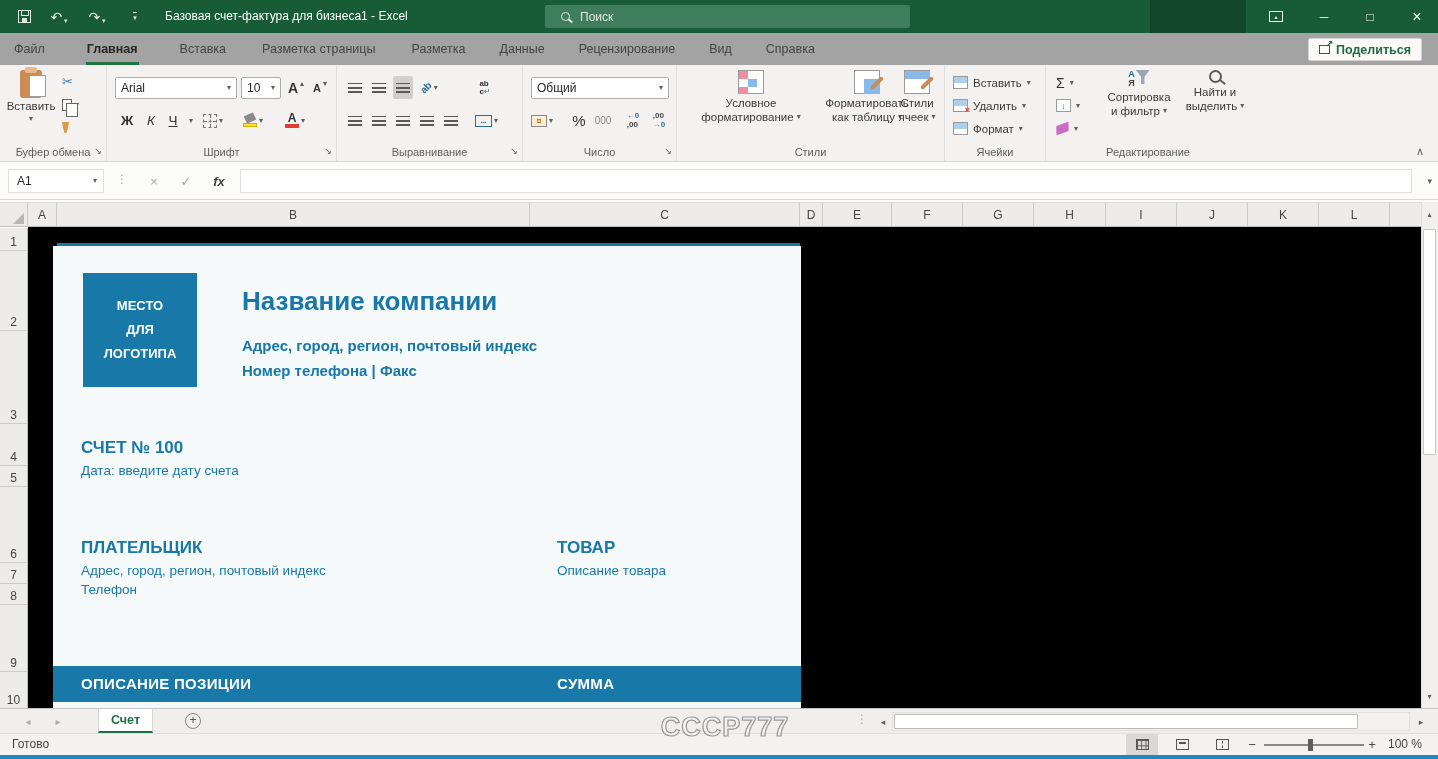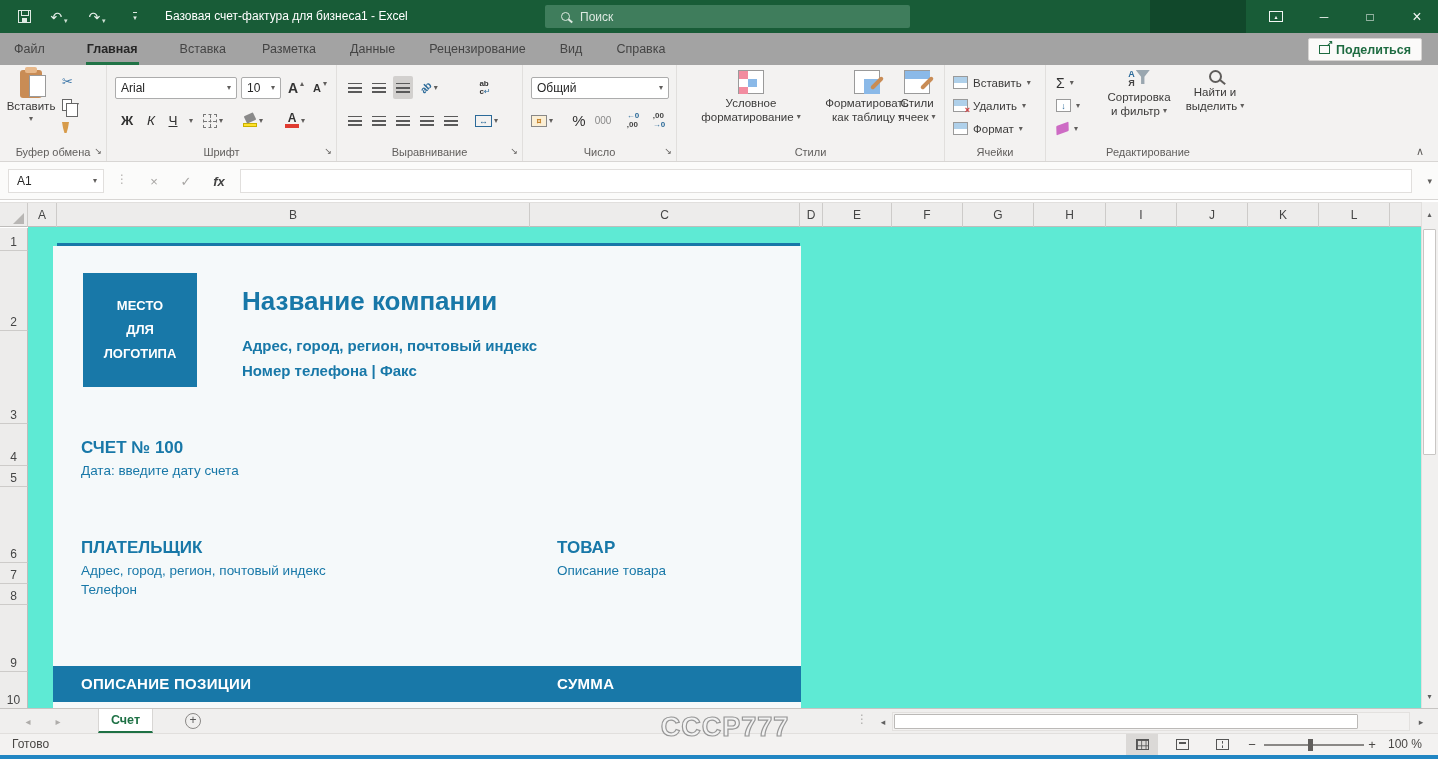--- a/index.html
+++ b/index.html
@@ -99,21 +99,21 @@
   .finput{position:absolute;left:240px;right:26px;top:7px;height:24px;background:#fff;border:1px solid #E1DFDD;cursor:text}
   .fchv{position:absolute;right:6px;top:14px;font-size:9px;color:#605E5C;cursor:pointer}
 
   
   .grid{position:relative;height:508px;background:#fff;overflow:hidden}
   .colhead{position:absolute;left:0;right:0;top:2px;height:25px;background:#EDECEB;border-top:1px solid #E1DFDD;border-bottom:1px solid #BFBDBB}
   .ch{position:absolute;top:0;height:24px;line-height:24px;text-align:center;font-size:12px;color:#454545;border-right:1px solid #CDCBC9;cursor:pointer}
   .corner{position:absolute;left:0;top:0;width:28px;height:24px;border-right:1px solid #CDCBC9;cursor:pointer}
   .corner::after{content:"";position:absolute;right:3px;bottom:3px;border-left:11px solid transparent;border-bottom:11px solid #B8B6B4}
   .rh{position:absolute;left:0;width:28px;background:#EDECEB;border-bottom:1px solid #CDCBC9;border-right:1px solid #BFBDBB;display:flex;align-items:flex-end;justify-content:center;font-size:12px;color:#454545;padding-bottom:1px;cursor:pointer}
-  .canvas{position:absolute;left:28px;top:27px;right:17px;bottom:0;background:#5eead4;overflow:hidden}
+  .canvas{position:absolute;left:28px;top:27px;right:17px;bottom:0;background:#000000;overflow:hidden}
   .inv-tint{position:absolute;left:25px;top:19px;width:748px;height:462px;background:#F5F9FA}
   .inv-rule{position:absolute;left:29px;top:16px;width:743px;height:3px}
   .inv-logo{position:absolute;left:55px;top:46px;width:114px;height:114px;display:flex;flex-direction:column;align-items:center;justify-content:center;color:#fff;font-weight:bold;font-size:13px;line-height:24px;text-align:center}
   .inv-company{position:absolute;left:214px;top:59px;font-size:26px;font-weight:bold;white-space:nowrap}
   .inv-addr{position:absolute;left:214px;top:110px;font-size:15px;font-weight:bold}
   .inv-phone{position:absolute;left:214px;top:135px;font-size:15px;font-weight:bold}
   .inv-num{position:absolute;left:53px;top:211px;font-size:17px;font-weight:bold}
   .inv-date{position:absolute;left:53px;top:236px;font-size:13.5px}
   .inv-h{font-size:17px;font-weight:bold;position:absolute}
   .inv-lines{position:absolute;font-size:13.5px;line-height:19px}
@@ -191,20 +191,21 @@
       </div>
     <div class="wc" style="left:1396px;width:42px;font-size:16px">
         <span>×</span>
       </div>
   </div>
 
   <div class="tabrow">
     <div class="tab">Файл</div>
     <div class="tab active" style="margin-left:14px">Главная</div>
     <div class="tab" style="margin-left:14px">Вставка</div>
+    <div class="tab" style="margin-left:8px">Разметка страницы</div>
     <div class="tab" style="margin-left:8px">Разметка</div>
     <div class="tab" style="margin-left:6px">Данные</div>
     <div class="tab" style="margin-left:6px">Рецензирование</div>
     <div class="tab" style="margin-left:6px">Вид</div>
     <div class="tab" style="margin-left:6px">Справка</div>
     <div class="sharebtn">
       <span class="ic-share">
           <span class="ne">↗</span>
         </span>
       <span>Поделиться</span>

